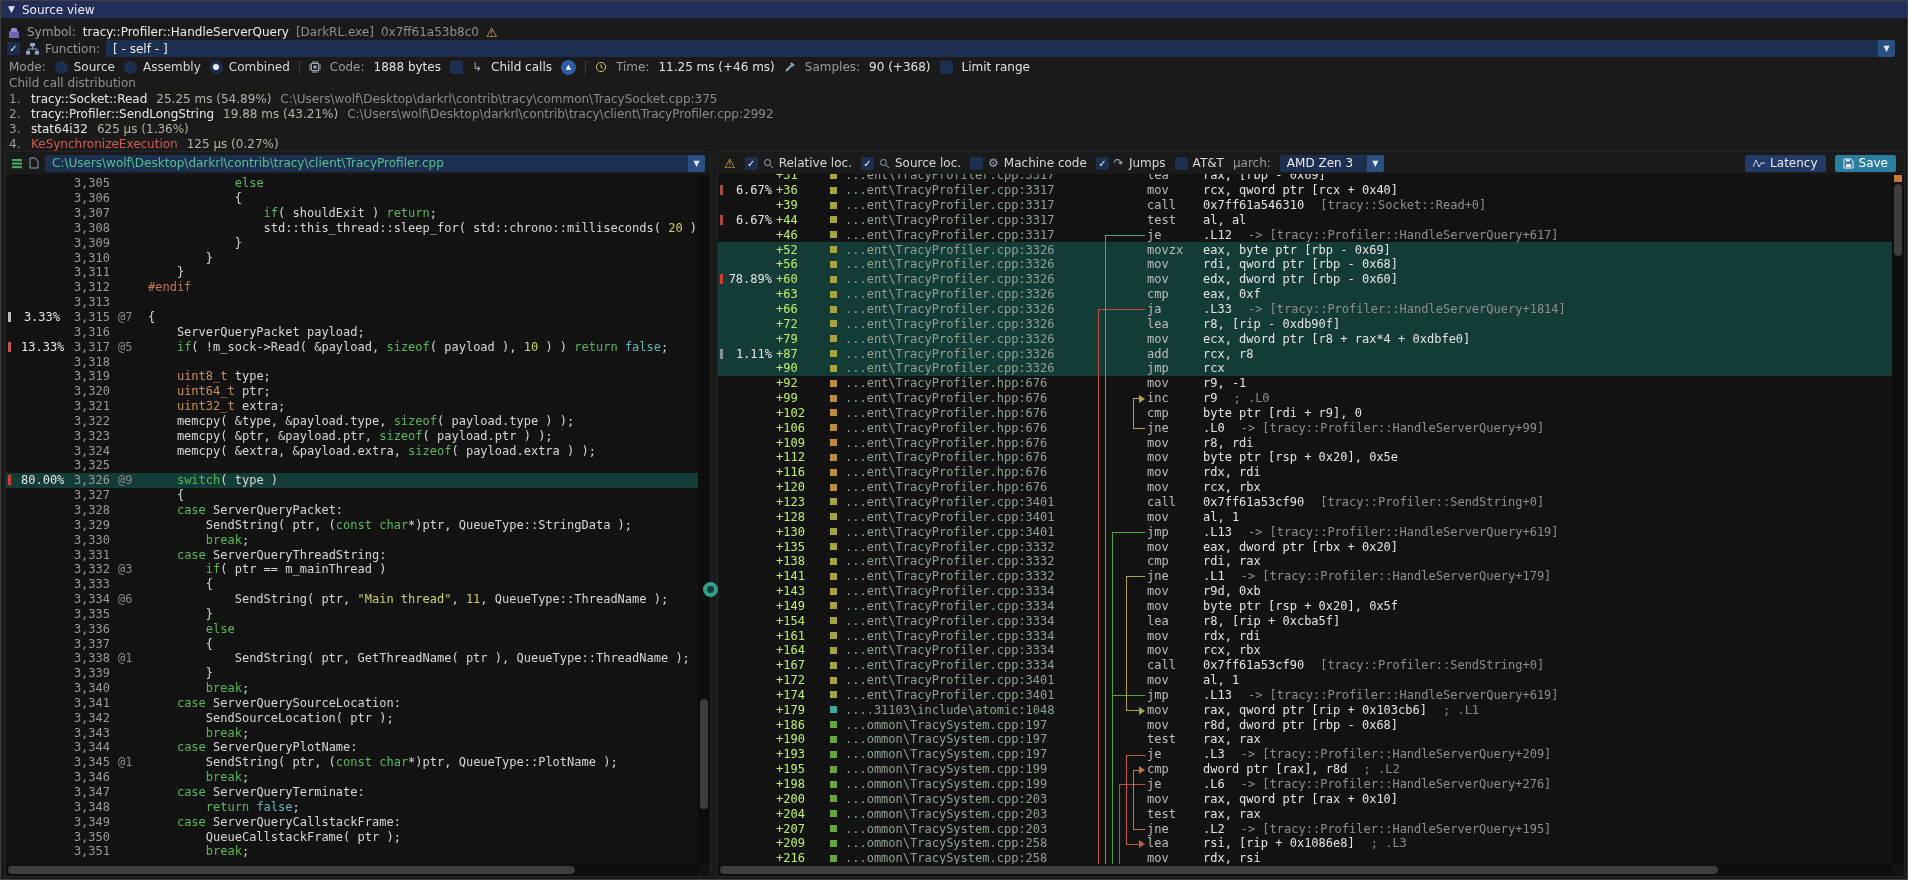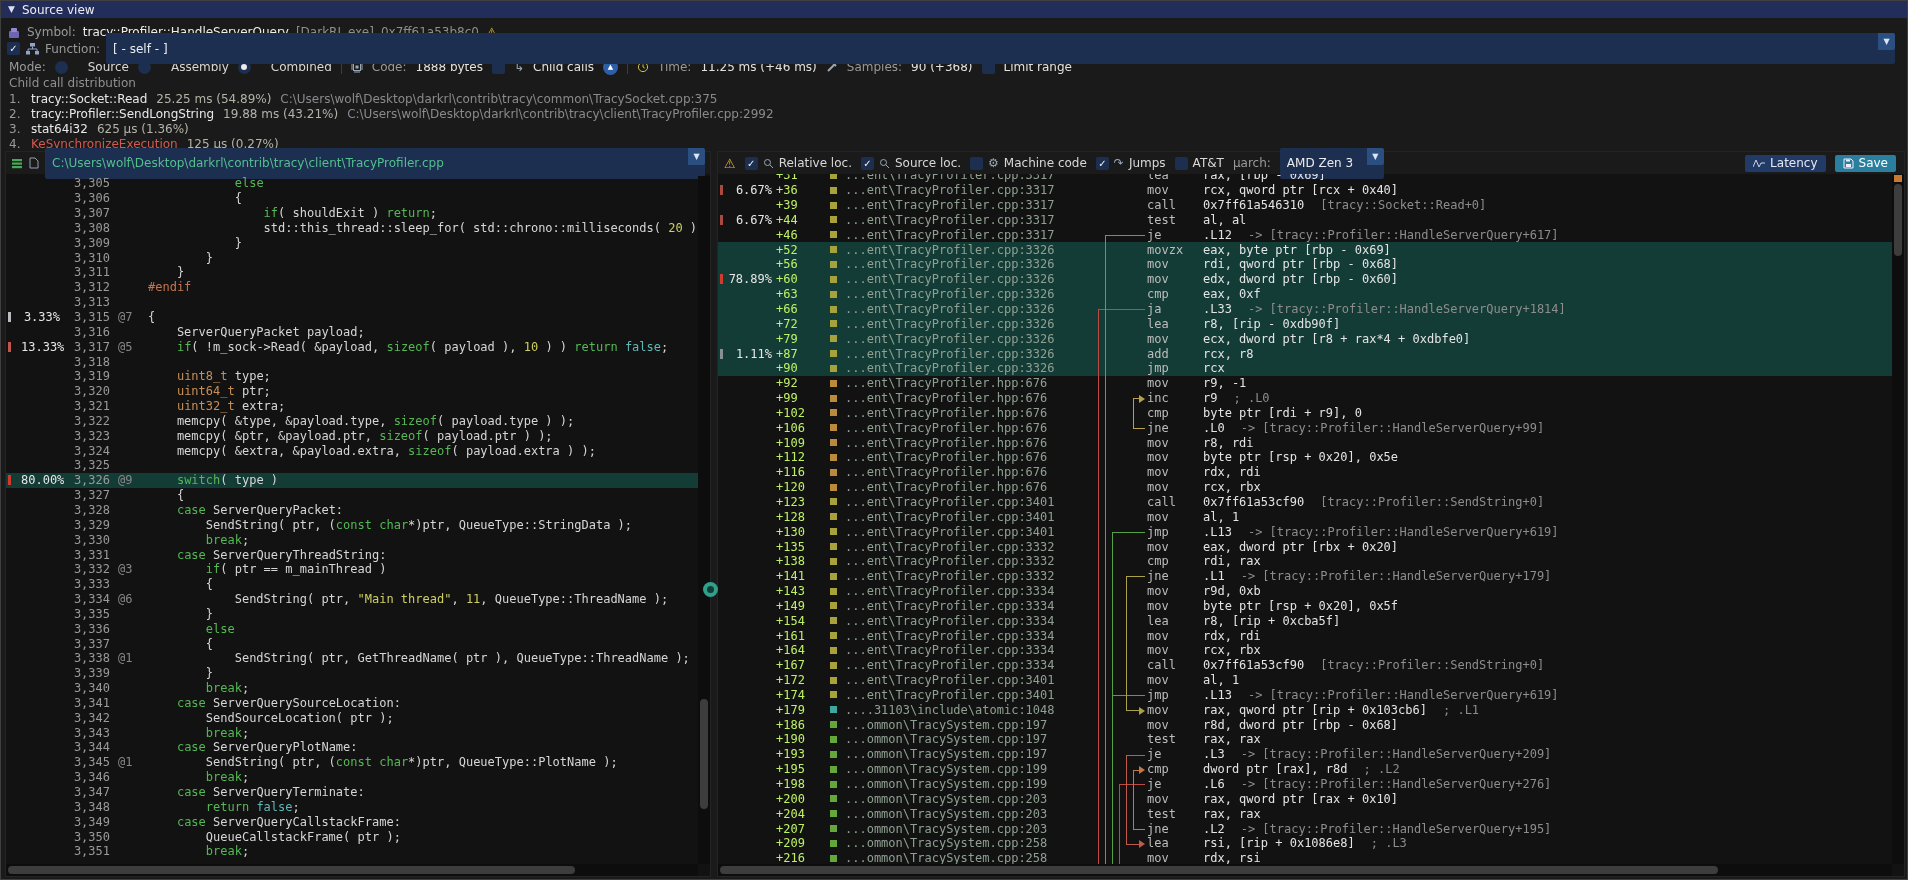--- a/index.html
+++ b/index.html
@@ -15,28 +15,28 @@
   .func-row { height:19px; display:flex; align-items:center; padding:0 6px; gap:6px; }
   .mode-row { height:18px; display:flex; align-items:center; padding:0 8px; gap:9px; }
   .lbl { color:#9a9a9a; }
   .val { color:#e2e2e2; }
   .white { color:#ececec; }
   .dim { color:#8f8f8f; }
   .warn { color:#e0b030; font-size:13px; line-height:1; }
 
   .checkbox { width:13px; height:13px; background:#1d2f50; border-radius:2px; display:inline-flex; align-items:center; justify-content:center; font-size:10px; color:#f0f0f0; flex:none; }
   .checkbox.unchecked { color:transparent; }
-  .radio-item { display:inline-flex; align-items:center; gap:20px; }
+  .radio-item { display:inline-flex; align-items:center; gap:6px; }
   .radio { width:13px; height:13px; border-radius:50%; background:#1d2f50; position:relative; flex:none; }
   .radio.sel::after { content:""; position:absolute; inset:3.5px; border-radius:50%; background:#ececec; }
   .vsep { width:1px; height:13px; background:#3c3c3c; flex:none; }
   .roundbtn { width:15px; height:15px; border-radius:50%; background:#2d5fa8; color:#fff; font-size:7px; display:inline-flex; align-items:center; justify-content:center; flex:none; }
   .glyph-icon { color:#9aa8b8; font-size:12px; line-height:1; }
 
-  .combo { height:31px; background:#1d2f50; border-radius:2px; display:flex; align-items:center; padding:0 7px; position:relative; }
+  .combo { height:17px; background:#1d2f50; border-radius:2px; display:flex; align-items:center; padding:0 7px; position:relative; }
   .combo .arrow-btn { position:absolute; right:0; top:0; width:17px; height:17px; background:#2a4f80; border-radius:0 2px 2px 0; display:flex; align-items:center; justify-content:center; color:#dbe6f8; font-size:8px; }
   .func-combo { flex:1; margin-right:6px; }
 
   .dist-header { height:15px; line-height:15px; padding:0 8px; color:#909090; }
   .dist-item { height:15px; display:flex; align-items:center; padding:0 8px; gap:9px; }
   .dist-index { color:#9a9a9a; width:13px; }
   .dist-time { color:#b3b3a8; }
   .dist-path { color:#8a8a8a; }
 
   

